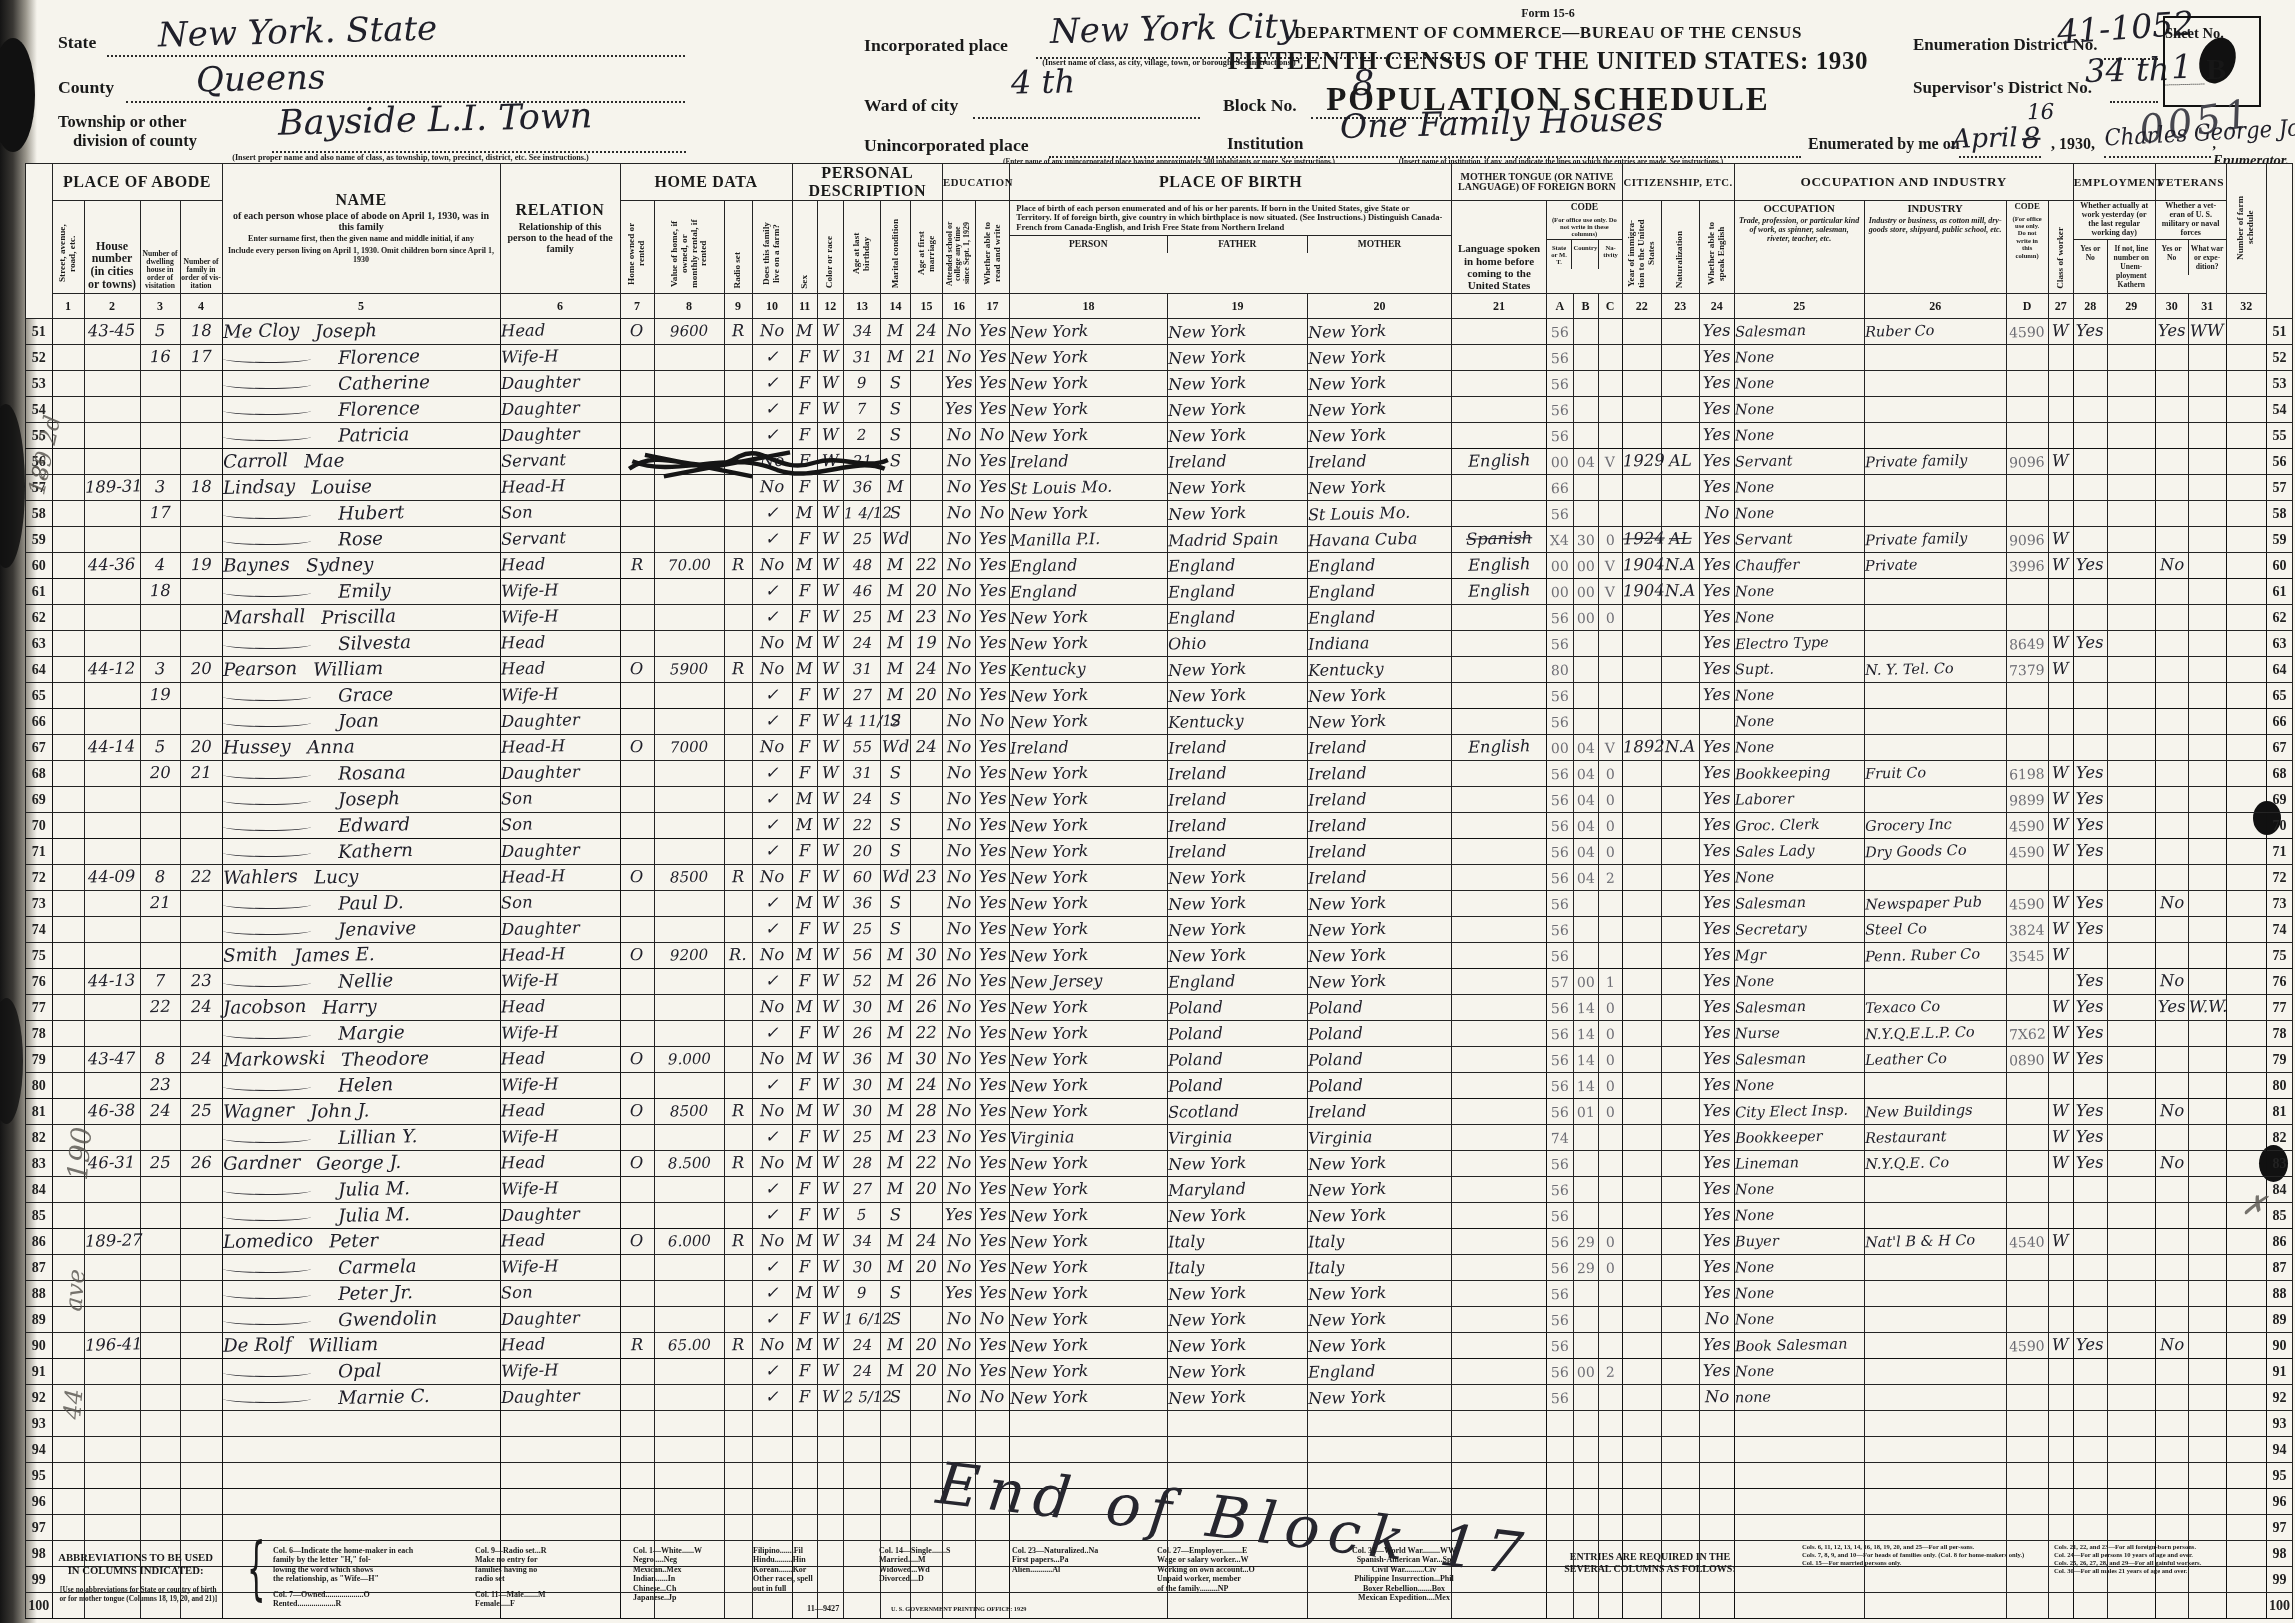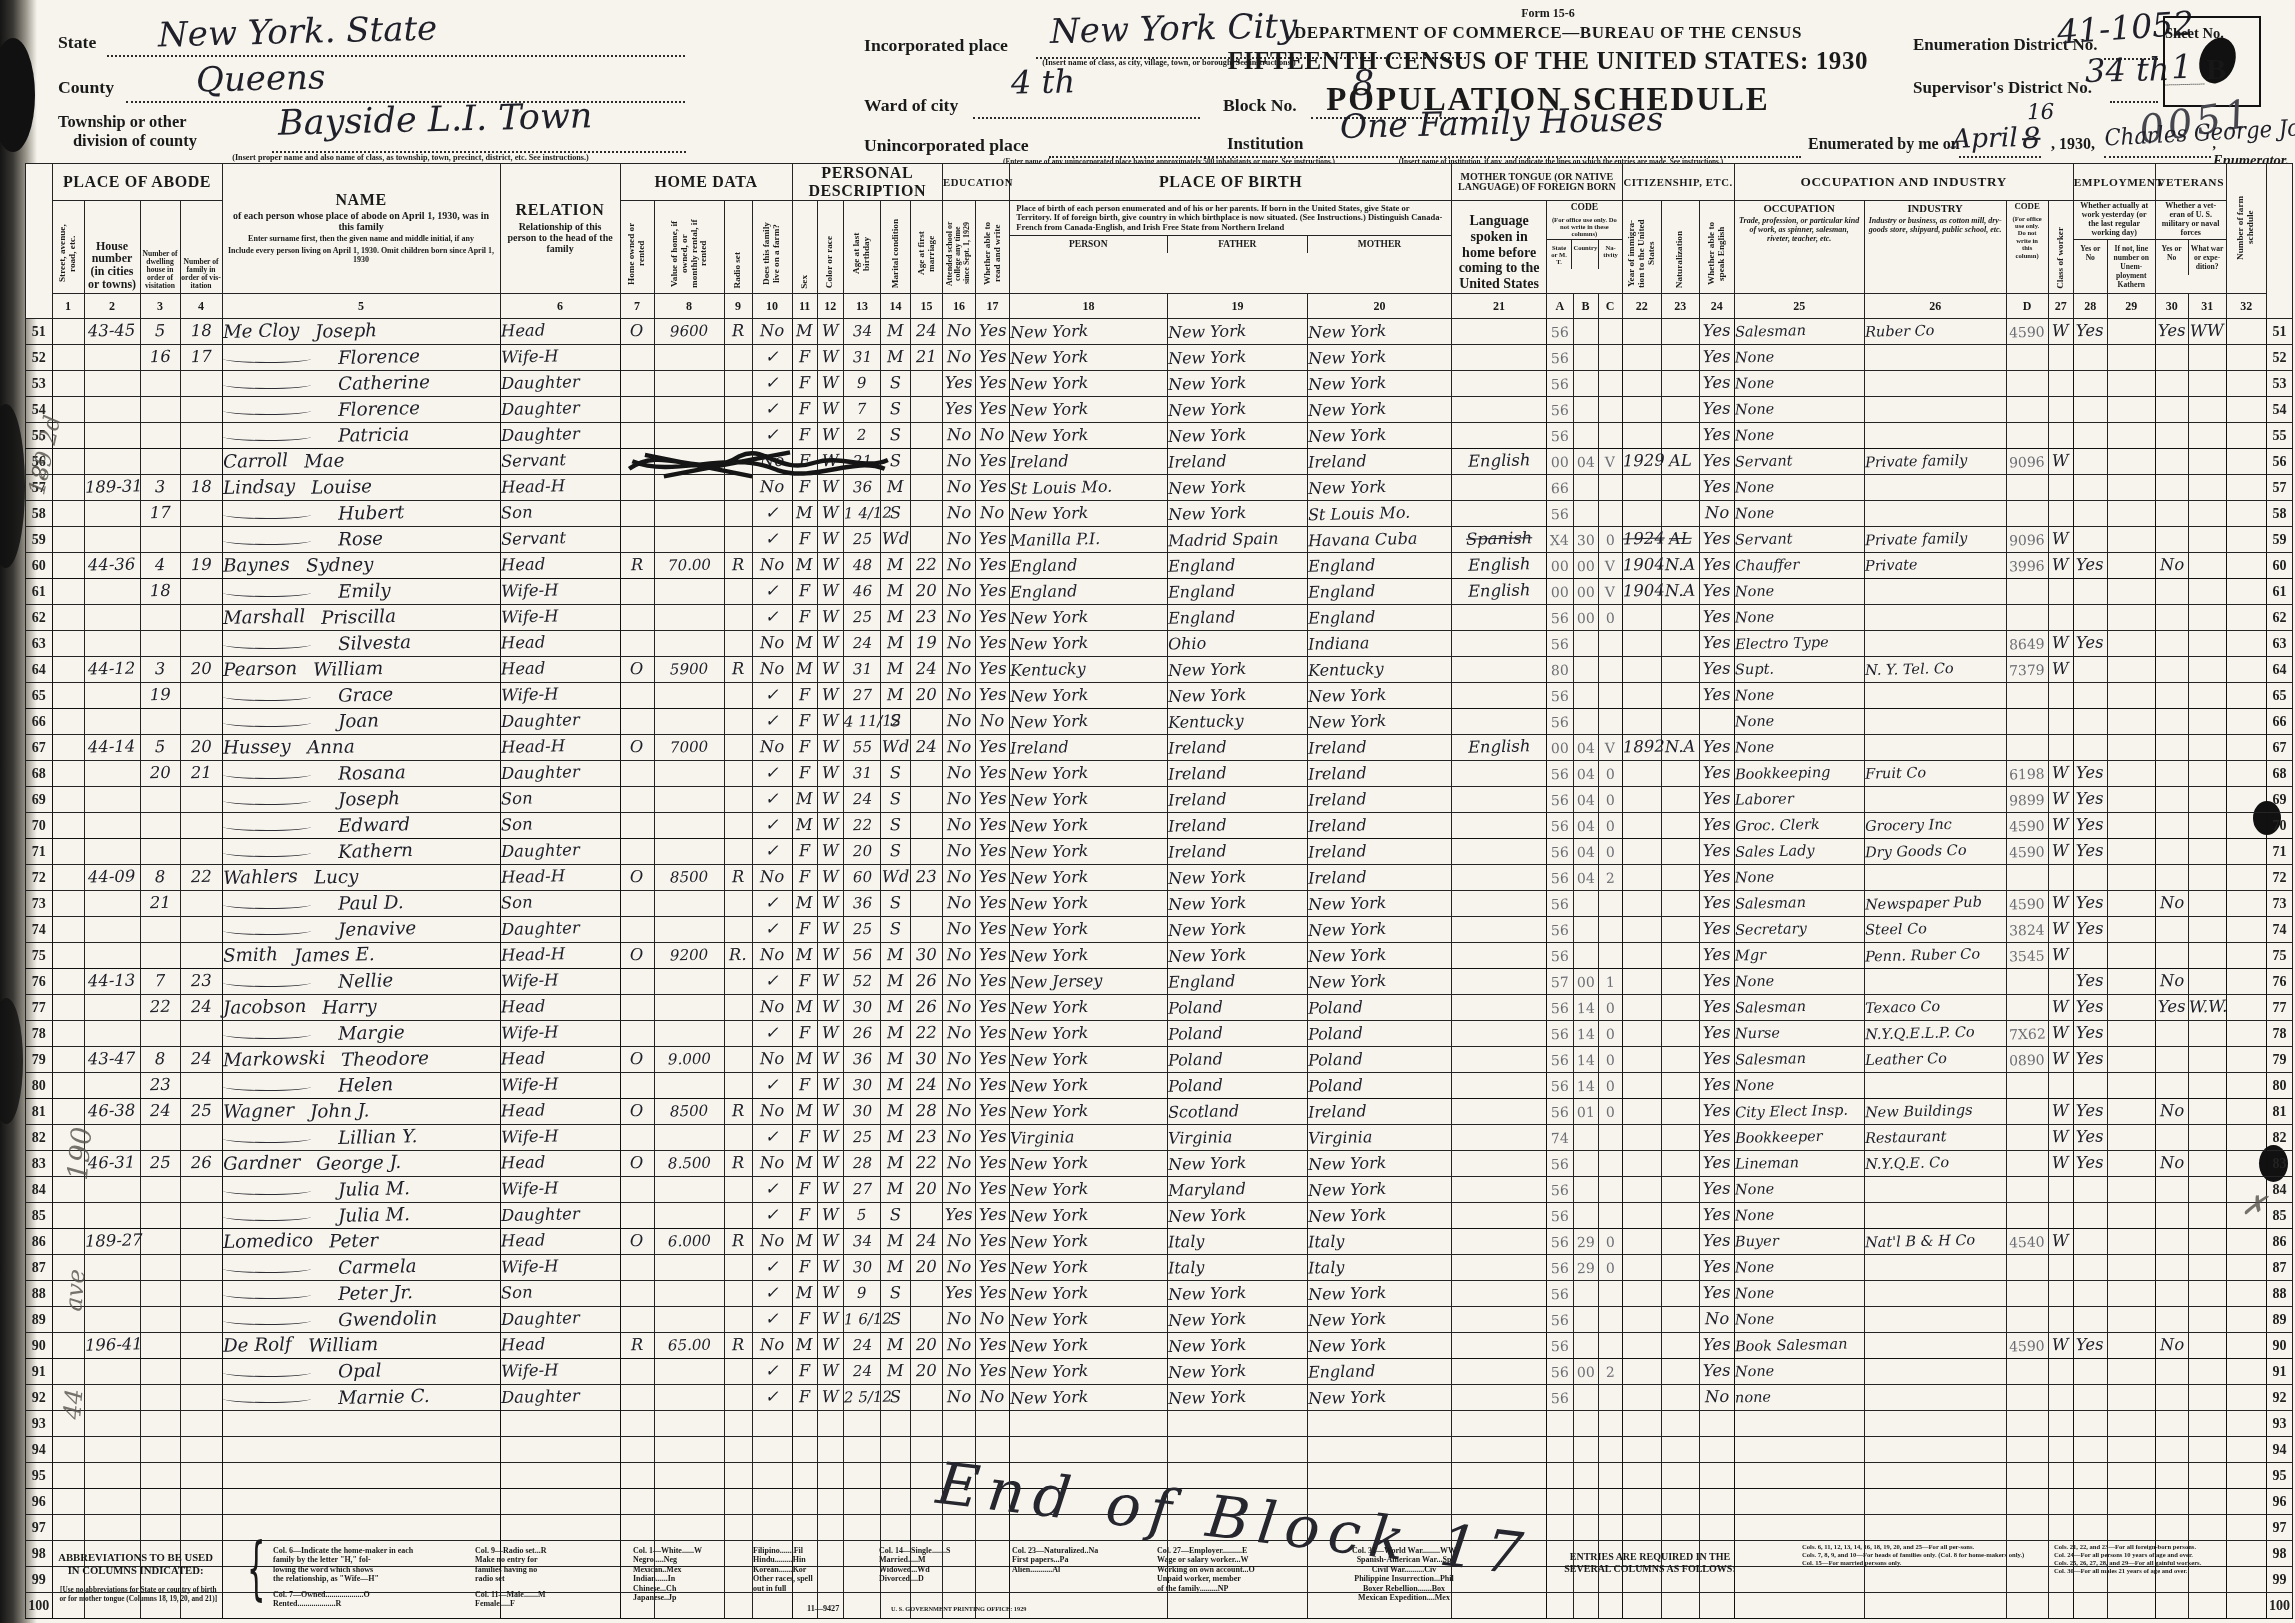--- a/index.html
+++ b/index.html
@@ -233,21 +233,21 @@
         <th class="det"><span class="vert">Whether able to read and write</span></th>
         <th class="det" colspan="3" style="vertical-align:top;">
           <div class="desc" style="text-align:left;font-size:8.5px;padding:2.5px 6.3px;">Place of birth of each person enumerated and of his or her parents.  If born in the United States, give State or Territory.  If of foreign birth, give country in which birthplace is now situated.  (See Instructions.)  Distinguish Canada-French from Canada-English, and Irish Free State from Northern Ireland</div>
           <div class="subrow">
             <div style="width:35.7%;border-right:1.3px solid #242424;">PERSON</div>
             <div style="width:31.7%;border-right:1.3px solid #242424;">FATHER</div>
             <div style="width:32.6%;">MOTHER</div>
           </div>
         </th>
         <th class="det">
-          <div class="desc" style="font-size:14px;">Language spoken in home before coming to the United States</div>
+          <div class="desc" style="font-size:11px;">Language spoken in home before coming to the United States</div>
         </th>
         <th class="det" colspan="3" style="vertical-align:top;">
           <div class="desc" style="font-size:9.5px;">CODE</div>
           <div class="desc" style="font-size:6.6px;">(For office use only.  Do not write in these columns)</div>
           <div class="subrow" style="font-size:6.6px;">
             <div style="width:35%;border-right:1.3px solid #242424;">State or M. T.</div>
             <div style="width:33%;border-right:1.3px solid #242424;">Country</div>
             <div style="width:32%;">Na­tivity</div>
           </div>
         </th>

